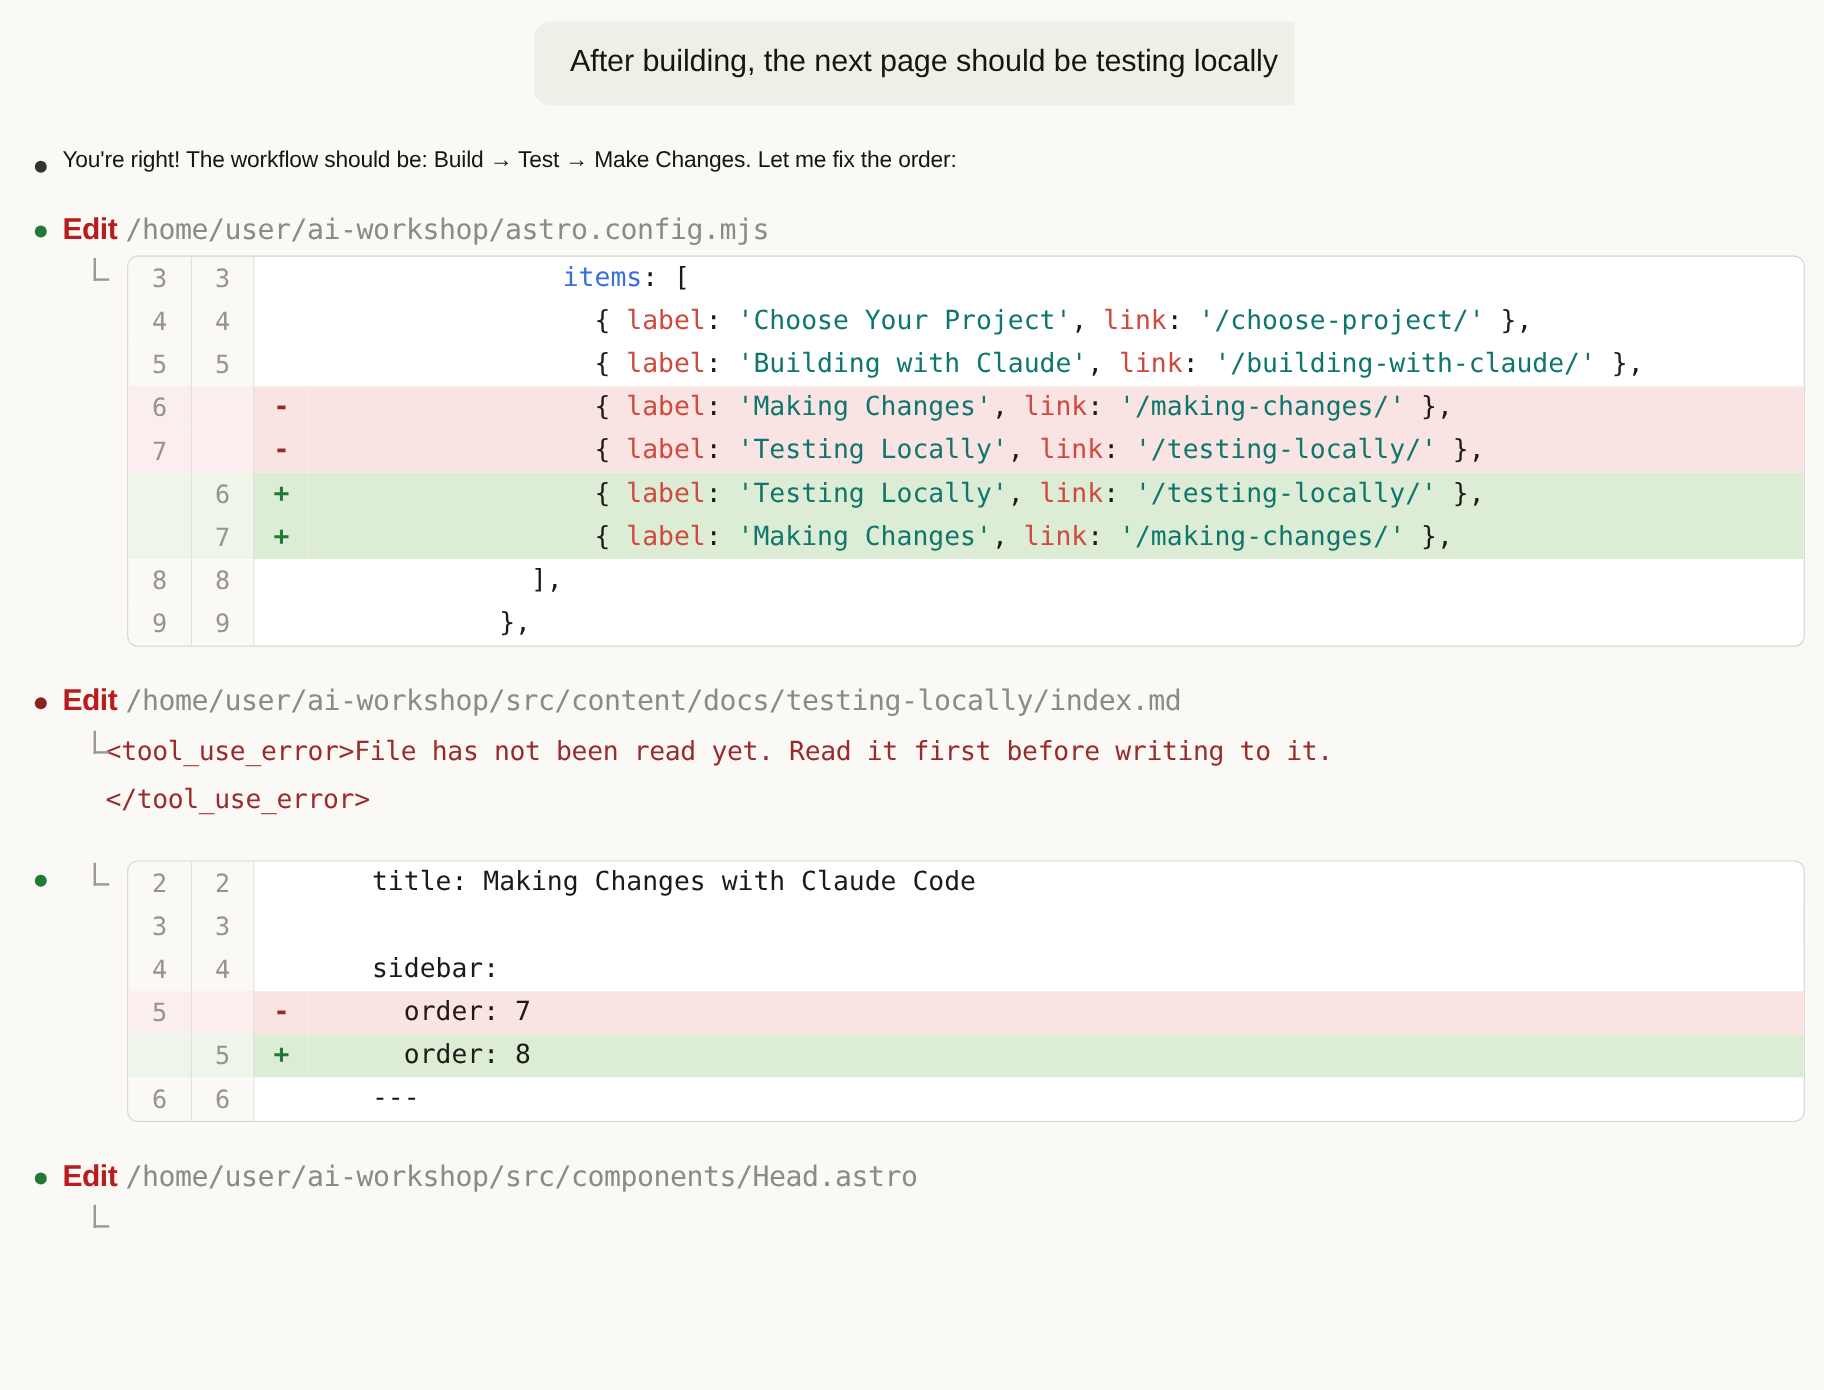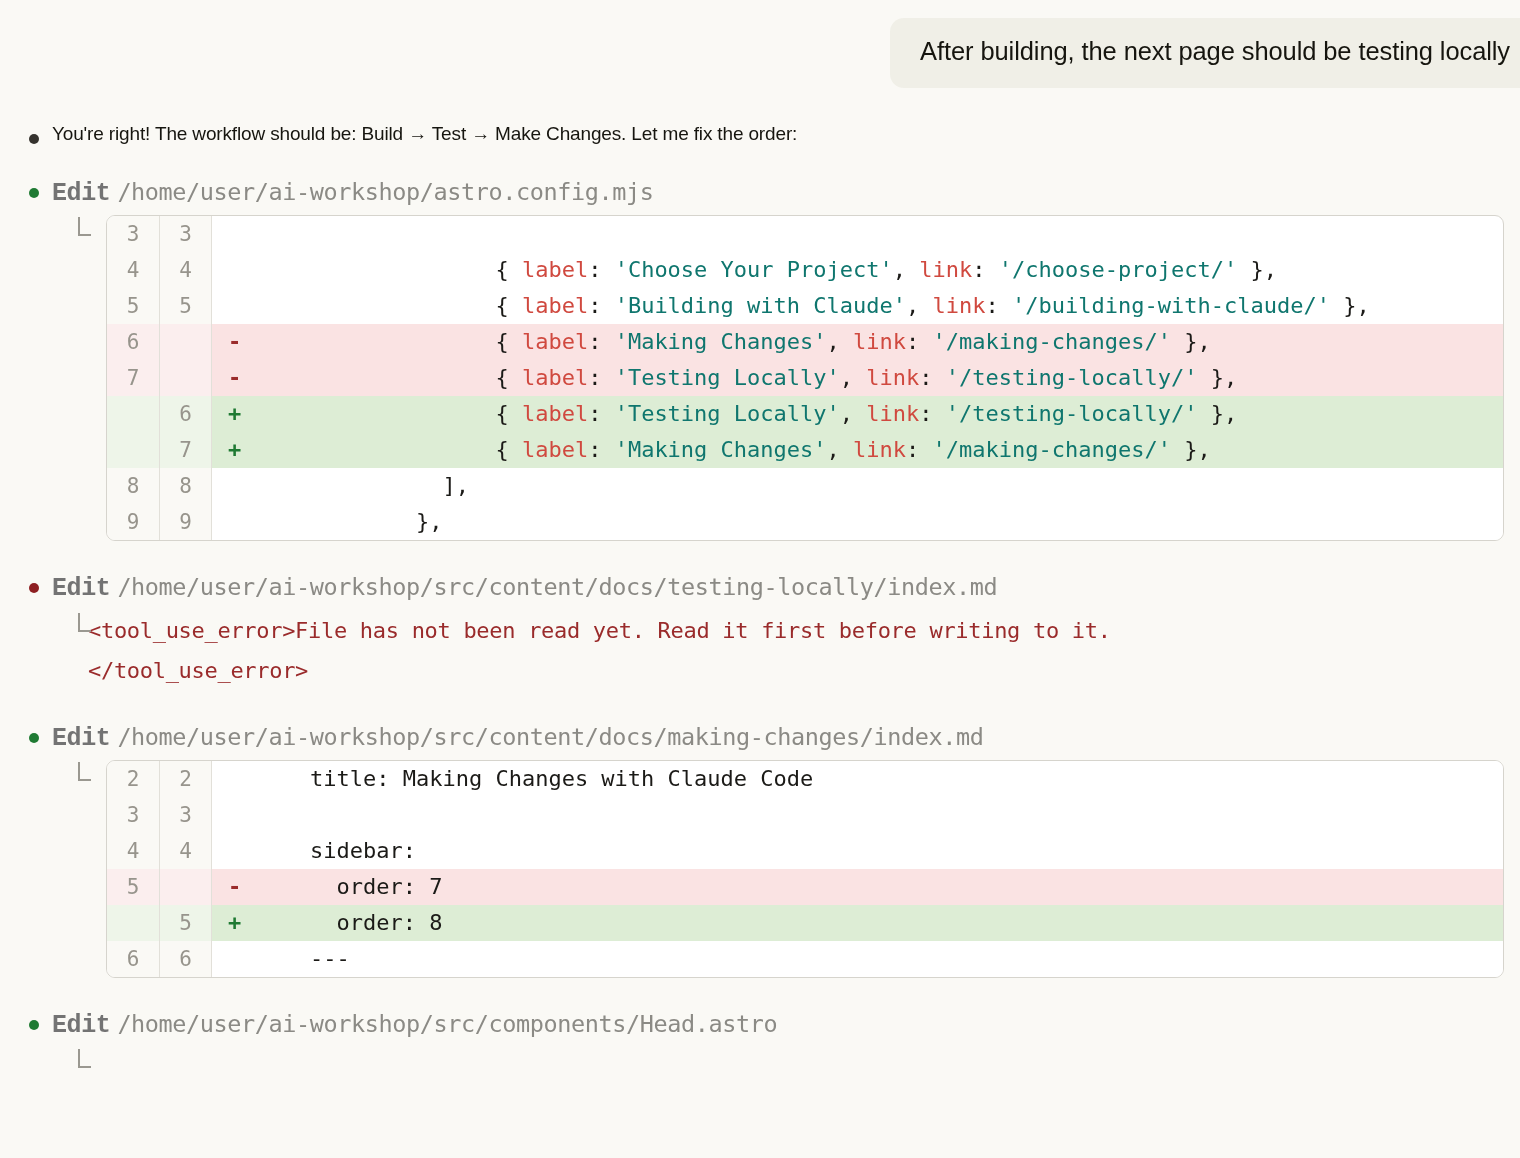--- a/index.html
+++ b/index.html
@@ -12,21 +12,21 @@
     overflow: hidden;
   }
   body {
     font-family: "Liberation Sans", sans-serif;
     color: #1f1e1c;
   }
 
   
   .user-row {
     display: flex;
-    justify-content: flex-end;
+    justify-content: center;
     padding-top: 18px;
   }
   .user-bubble {
     background: #f0efe7;
     border-radius: 14px 0 0 14px;
     padding: 18px 14px 20px 30px;
     margin-right: -4px;
     font-size: 25.5px;
     line-height: 1.25;
     color: #16150f;
@@ -65,22 +65,22 @@
     letter-spacing: -0.15px;
   }
 
   .tool-head {
     font-size: 25px;
     line-height: 1.25;
     white-space: nowrap;
   }
   .tool-name {
     font-weight: 700;
-    color: #737373;
-    font-family: Liberation Mono, monospace;
+    color: #b91c1c;
+    font-family: Liberation Sans, sans-serif;
     letter-spacing: -0.4px;
   }
   .tool-path {
     font-family: "DejaVu Sans Mono", monospace;
     color: #8b8a85;
     font-size: 23.5px;
     letter-spacing: -0.4px;
     margin-top: 36px;
   }
 
@@ -187,21 +187,21 @@
 
   <div class="bullet-line">
     <span class="dot green"></span>
     <div class="tool-head">
       <span class="tool-name">Edit</span>
       <span class="tool-path">/home/user/ai-workshop/astro.config.mjs</span>
     </div>
     <div class="branch">
       <span class="branch-elbow"></span>
       <div class="diff-card">
-          <div class="diff-row row-ctx"><div class="gutter old">3</div><div class="gutter new">3</div><div class="marker"></div></div>
+          <div class="diff-row row-ctx"><div class="gutter old">3</div><div class="gutter new">3</div><div class="marker"></div><div class="code"><span class="s-pun">                </span><span class="s-key">items</span><span class="s-pun">: [</span></div></div>
           <div class="diff-row row-ctx"><div class="gutter old">4</div><div class="gutter new">4</div><div class="marker"></div><div class="code"><span class="s-pun">                  { </span><span class="s-prop">label</span><span class="s-pun">: </span><span class="s-str">'Choose Your Project'</span><span class="s-pun">, </span><span class="s-prop">link</span><span class="s-pun">: </span><span class="s-str">'/choose-project/'</span><span class="s-pun"> },</span></div></div>
           <div class="diff-row row-ctx"><div class="gutter old">5</div><div class="gutter new">5</div><div class="marker"></div><div class="code"><span class="s-pun">                  { </span><span class="s-prop">label</span><span class="s-pun">: </span><span class="s-str">'Building with Claude'</span><span class="s-pun">, </span><span class="s-prop">link</span><span class="s-pun">: </span><span class="s-str">'/building-with-claude/'</span><span class="s-pun"> },</span></div></div>
           <div class="diff-row row-del"><div class="gutter old">6</div><div class="gutter new"></div><div class="marker">-</div><div class="code"><span class="s-pun">                  { </span><span class="s-prop">label</span><span class="s-pun">: </span><span class="s-str">'Making Changes'</span><span class="s-pun">, </span><span class="s-prop">link</span><span class="s-pun">: </span><span class="s-str">'/making-changes/'</span><span class="s-pun"> },</span></div></div>
           <div class="diff-row row-del"><div class="gutter old">7</div><div class="gutter new"></div><div class="marker">-</div><div class="code"><span class="s-pun">                  { </span><span class="s-prop">label</span><span class="s-pun">: </span><span class="s-str">'Testing Locally'</span><span class="s-pun">, </span><span class="s-prop">link</span><span class="s-pun">: </span><span class="s-str">'/testing-locally/'</span><span class="s-pun"> },</span></div></div>
           <div class="diff-row row-add"><div class="gutter old"></div><div class="gutter new">6</div><div class="marker">+</div><div class="code"><span class="s-pun">                  { </span><span class="s-prop">label</span><span class="s-pun">: </span><span class="s-str">'Testing Locally'</span><span class="s-pun">, </span><span class="s-prop">link</span><span class="s-pun">: </span><span class="s-str">'/testing-locally/'</span><span class="s-pun"> },</span></div></div>
           <div class="diff-row row-add"><div class="gutter old"></div><div class="gutter new">7</div><div class="marker">+</div><div class="code"><span class="s-pun">                  { </span><span class="s-prop">label</span><span class="s-pun">: </span><span class="s-str">'Making Changes'</span><span class="s-pun">, </span><span class="s-prop">link</span><span class="s-pun">: </span><span class="s-str">'/making-changes/'</span><span class="s-pun"> },</span></div></div>
           <div class="diff-row row-ctx"><div class="gutter old">8</div><div class="gutter new">8</div><div class="marker"></div><div class="code"><span class="s-pun">              ],</span></div></div>
           <div class="diff-row row-ctx"><div class="gutter old">9</div><div class="gutter new">9</div><div class="marker"></div><div class="code"><span class="s-pun">            },</span></div></div>
         </div>
     </div>
@@ -215,24 +215,20 @@
     </div>
     <div class="branch">
       <span class="branch-elbow"></span>
       <div class="error-text">&lt;tool_use_error&gt;File has not been read yet. Read it first before writing to it.
 &lt;/tool_use_error&gt;</div>
     </div>
   </div>
 
   <div class="bullet-line">
     <span class="dot green"></span>
-    <div class="tool-head">
-      <span class="tool-name">Edit</span>
-      <span class="tool-path">/home/user/ai-workshop/src/content/docs/making-changes/index.md</span>
-    </div>
     <div class="branch">
       <span class="branch-elbow"></span>
       <div class="diff-card">
           <div class="diff-row row-ctx"><div class="gutter old">2</div><div class="gutter new">2</div><div class="marker"></div><div class="code"><span class="s-pun">    title: Making Changes with Claude Code</span></div></div>
           <div class="diff-row row-ctx"><div class="gutter old">3</div><div class="gutter new">3</div><div class="marker"></div></div>
           <div class="diff-row row-ctx"><div class="gutter old">4</div><div class="gutter new">4</div><div class="marker"></div><div class="code"><span class="s-pun">    sidebar:</span></div></div>
           <div class="diff-row row-del"><div class="gutter old">5</div><div class="gutter new"></div><div class="marker">-</div><div class="code"><span class="s-pun">      order: 7</span></div></div>
           <div class="diff-row row-add"><div class="gutter old"></div><div class="gutter new">5</div><div class="marker">+</div><div class="code"><span class="s-pun">      order: 8</span></div></div>
           <div class="diff-row row-ctx"><div class="gutter old">6</div><div class="gutter new">6</div><div class="marker"></div><div class="code"><span class="s-pun">    ---</span></div></div>
         </div>

